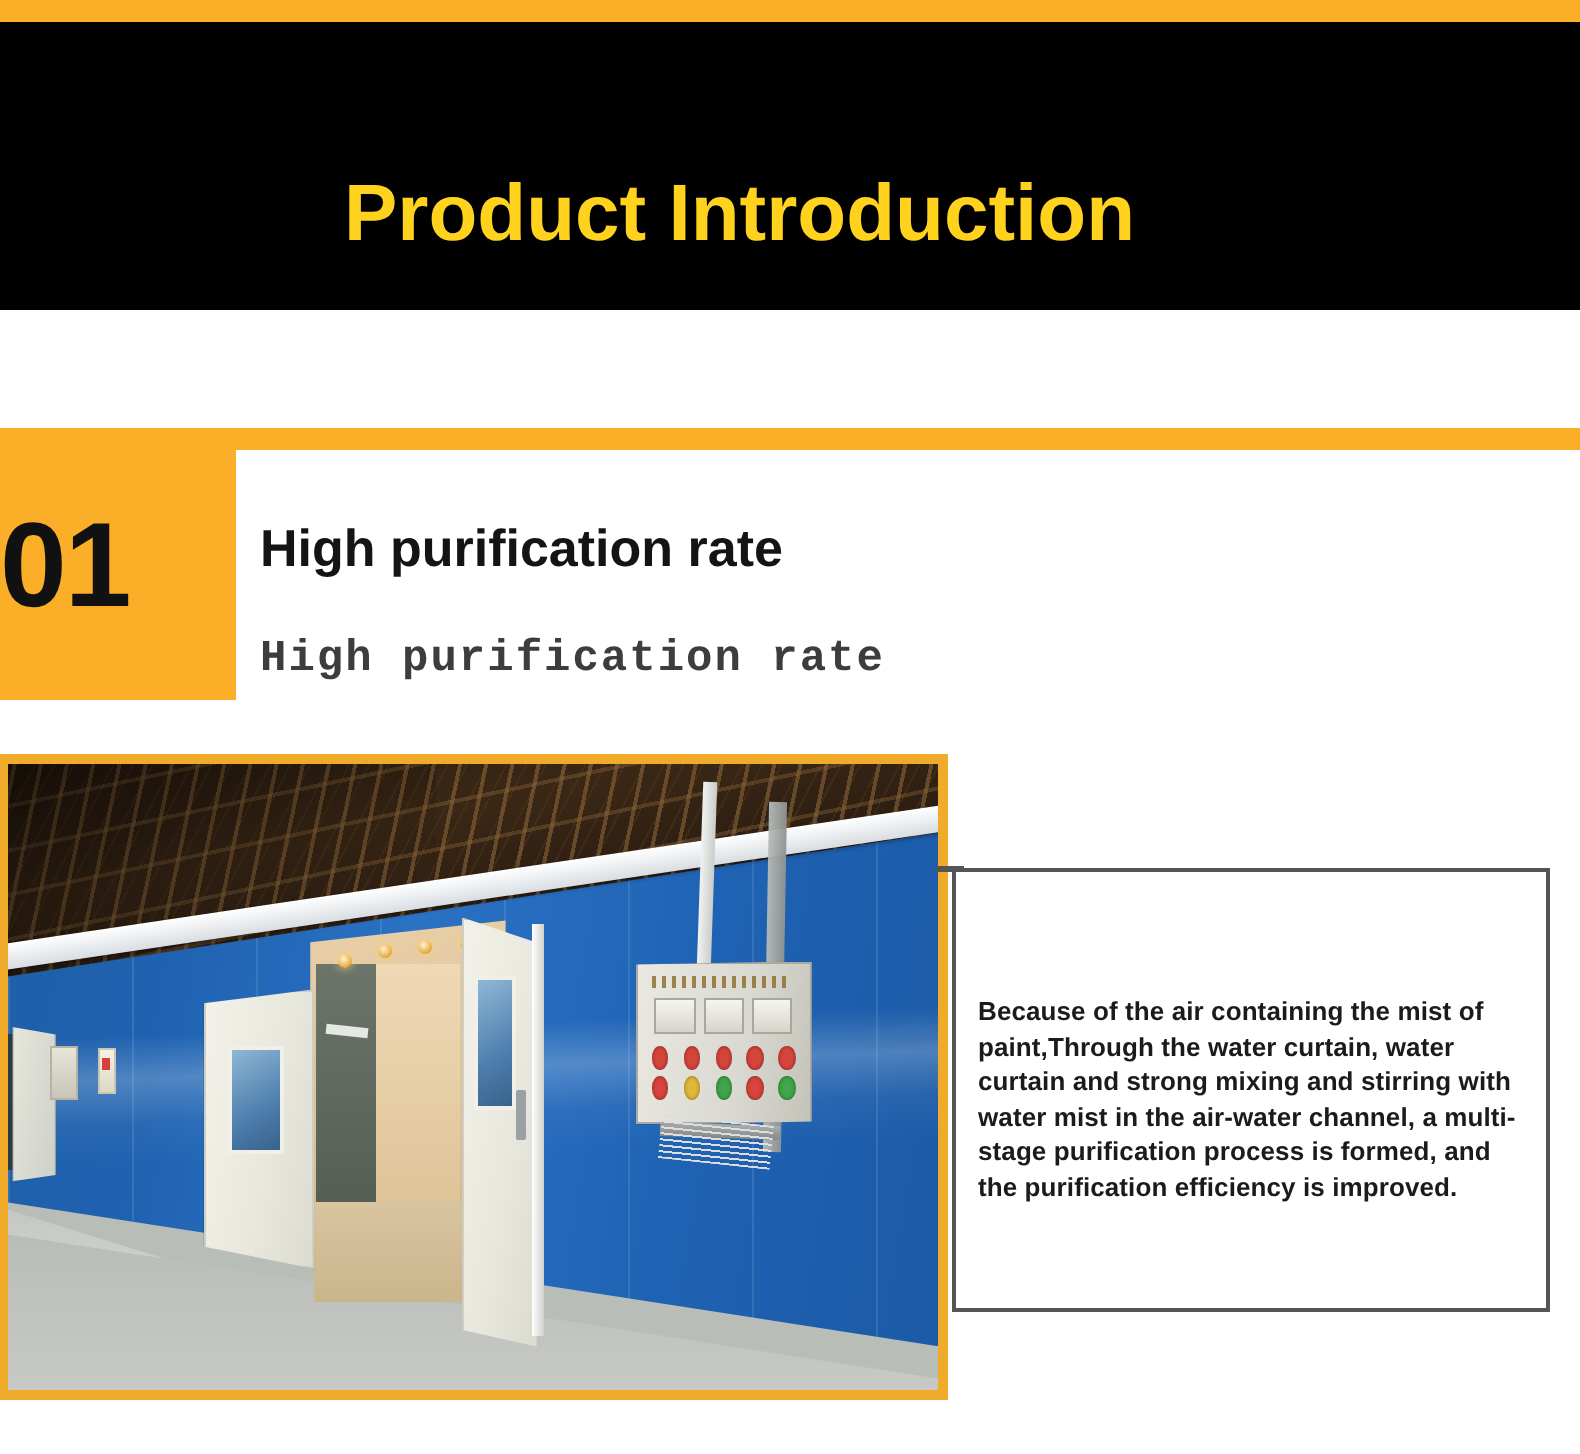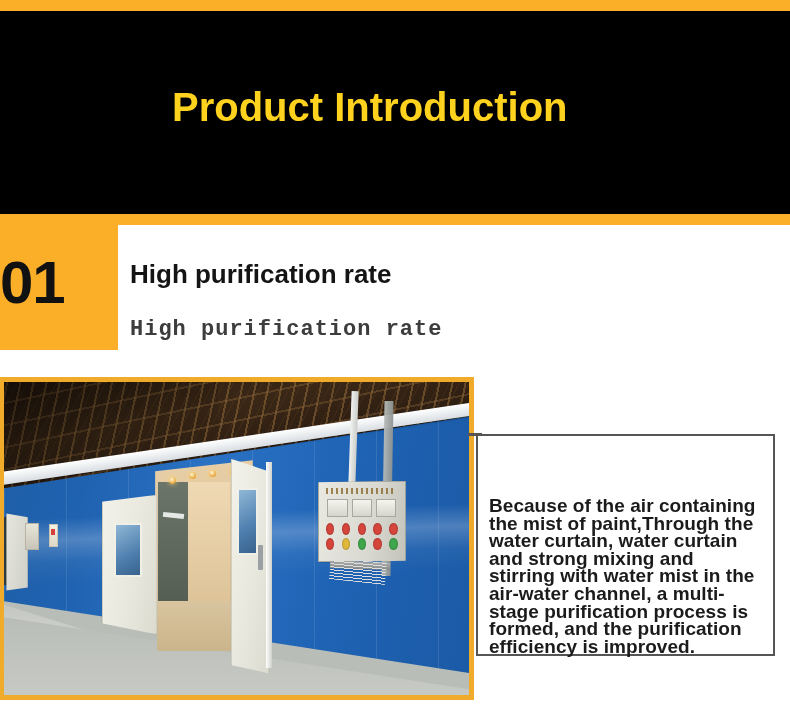--- a/index.html
+++ b/index.html
@@ -20,21 +20,21 @@
     position: absolute;
     left: 0; top: 0;
     width: 790px; height: 11px;
     background: #fbae28;
   }
 
   
   .banner {
     position: absolute;
     left: 0; top: 11px;
-    width: 790px; height: 203px;
+    width: 790px; height: 144px;
     background: #000000;
     overflow: hidden;
   }
   .banner-title {
     position: absolute;
     left: 172px;
     top: 70px;
     font-size: 40px;
     font-weight: bold;
     color: #ffd21e;
@@ -418,21 +418,21 @@
     height: 222px;
     border: 2px solid #555555;
     background: #ffffff;
     box-sizing: border-box;
   }
   .desc-text {
     position: absolute;
     left: 11px;
     top: 61px;
     width: 273px;
-    font-size: 19px;
+    font-size: 13px;
     font-weight: bold;
     color: #1b1b1b;
     line-height: 17.6px;
     letter-spacing: 0.05px;
   }
 </style>
 </head>
 <body>
 
 <div class="top-rule"></div>

